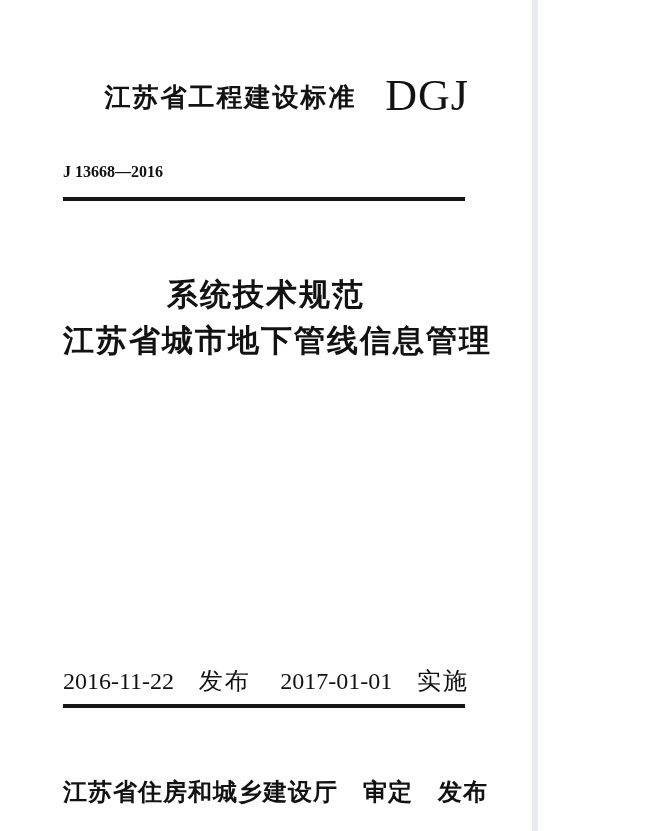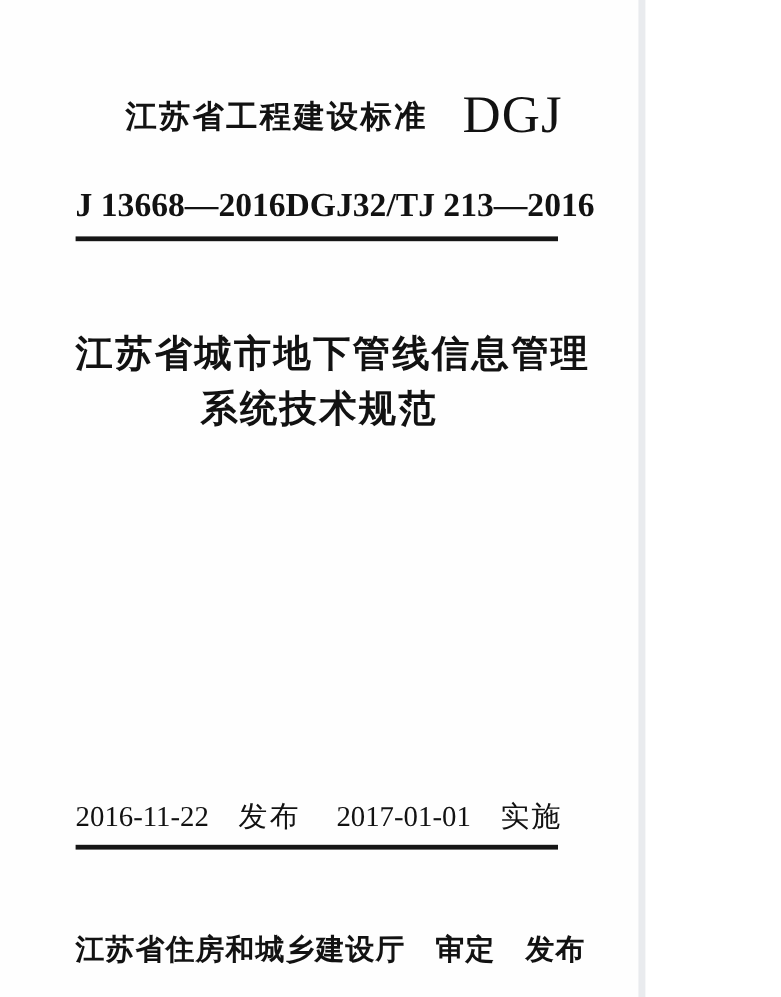--- a/index.html
+++ b/index.html
@@ -54,21 +54,21 @@
 
   
   .doc-numbers {
     position: absolute;
     left: 63px;
     right: 69px;
     top: 158px;
     display: flex;
     justify-content: space-between;
     align-items: flex-end;
-    font-size: 28px;
+    font-size: 16px;
     font-weight: bold;
     line-height: 28px;
     white-space: nowrap;
   }
 
   .rule {
     position: absolute;
     left: 63px;
     right: 73px;
     height: 4px;
@@ -141,28 +141,27 @@
 <body>
 
 <div class="page">
 
   <div class="header-cn sans">江苏省工程建设标准</div>
 
   <div class="dgj-logo serif">DGJ</div>
 
   <div class="doc-numbers serif">
     <span>J 13668—2016</span>
-    <span>DGJ32/TJ 213—2016</span>
   </div>
 
   <div class="rule rule-top"></div>
 
   <div class="title-block sans">
+    <div>系统技术规范</div>
     <div>江苏省城市地下管线信息管理</div>
-    <div>系统技术规范</div>
   </div>
 
 
   <div class="dates-row">
     <span>
       <span class="date-value">2016-11-22</span>
       <span class="date-label">发布</span>
     </span>
     <span>
       <span class="date-value">2017-01-01</span>

